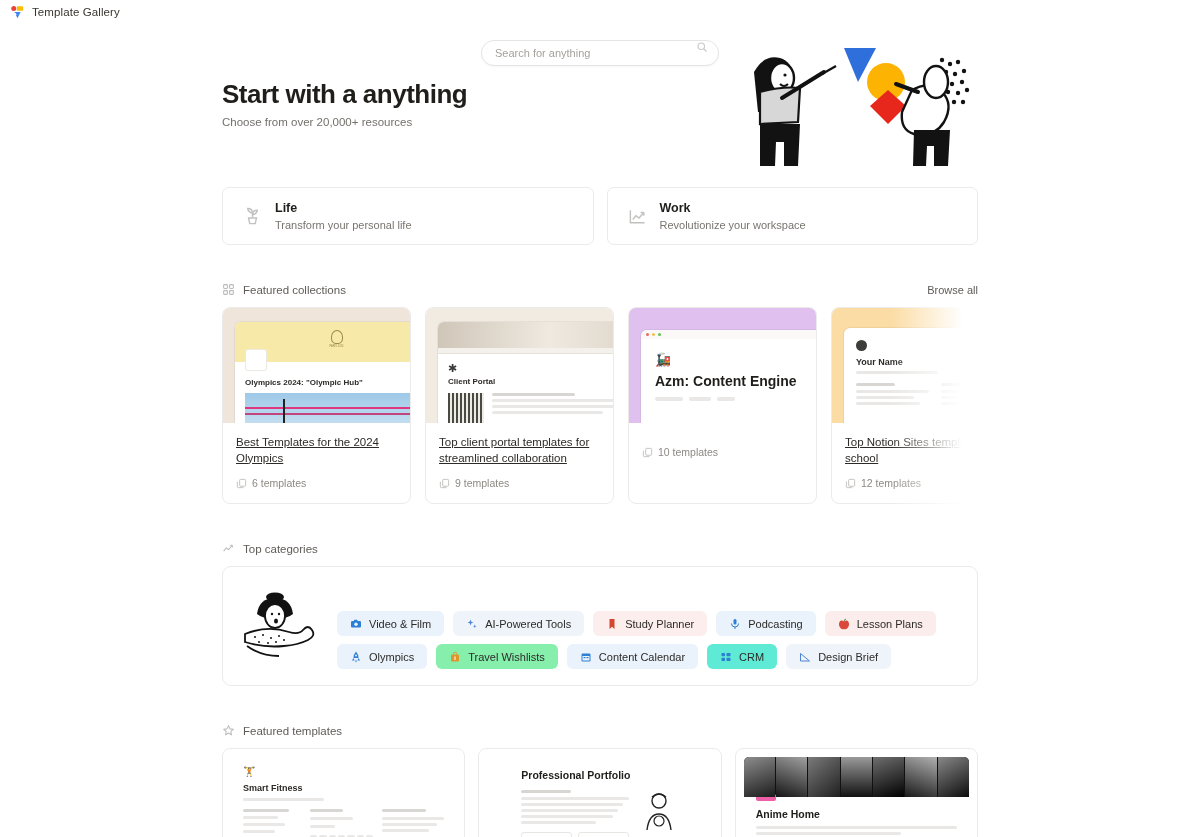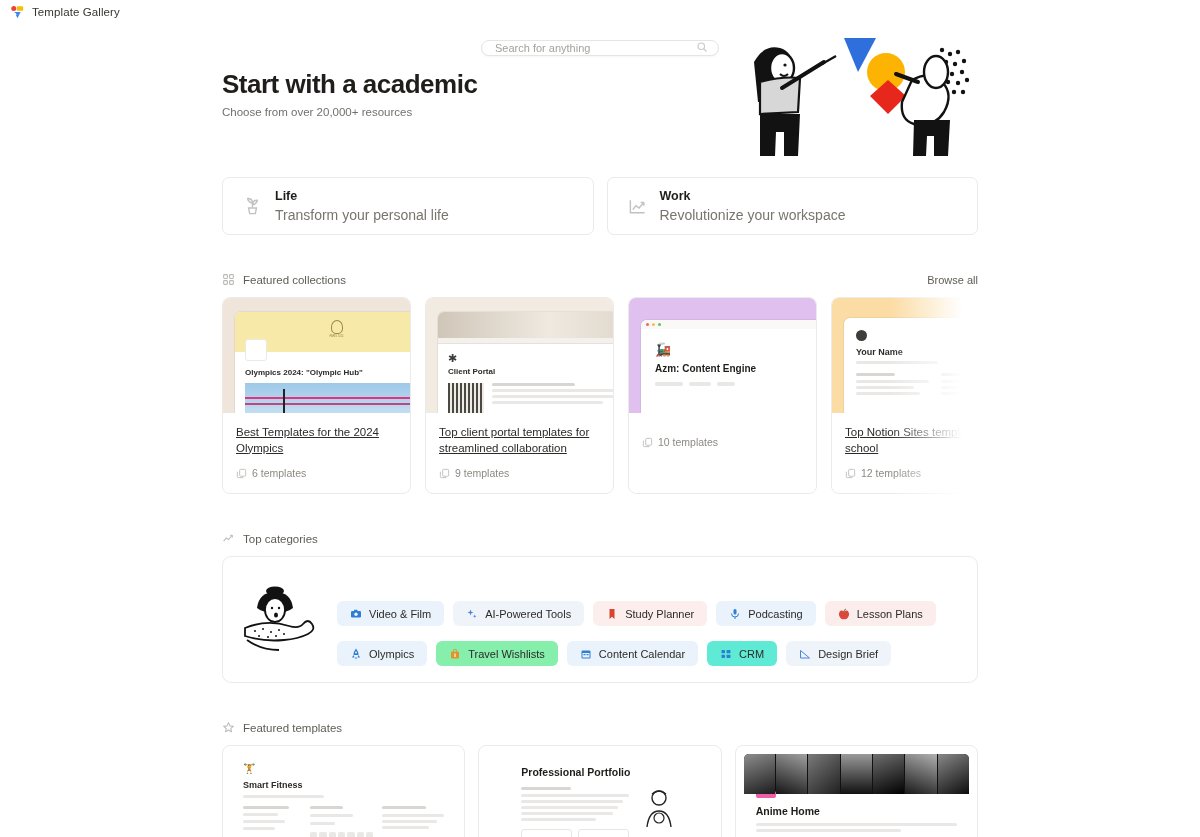--- a/index.html
+++ b/index.html
@@ -20,21 +20,21 @@
   .topbar-logo { width: 15px; height: 15px; display:block; }
   .topbar-title { font-size: 11.5px; color: #37352f; letter-spacing: .1px; }
 
   
   .page { position: relative; width: 1200px; }
   .inner { width: 756px; margin: 0 auto; position: relative; }
 
   
   .searchwrap { display:flex; justify-content:center; padding-top: 16px; }
   .search {
-    width: 238px; height: 16px; border: 1px solid #e6e5e3; border-radius: 14px;
+    width: 238px; height: 26px; border: 1px solid #e6e5e3; border-radius: 14px;
     background:#fff; display:flex; padding: 0 10px 0 13px;
     box-shadow: 0 1px 2px rgba(15,15,15,.04);
   }
   .search input {
     flex:1; border:0; outline:0; font-size:11px; color:#37352f;
     font-family: "Liberation Sans", sans-serif; background:transparent;
   }
   .search input::placeholder { color:#a5a29c; }
   .search .mag { width:12px; height:12px; flex:none; opacity:.45; }
 
@@ -45,21 +45,21 @@
 
   
   .pillars { display: flex; gap: 13px; margin-top: 21px; }
   .pillar {
     flex: 1; height: 58px; border:1px solid #ebeae8; border-radius: 7px;
     display:flex; align-items:center; gap: 13px; padding: 0 20px;
     background:#fff; cursor:pointer;
   }
   .pillar-ico { width: 19px; height:19px; flex:none; opacity:.3; }
   .pillar-name { font-size: 12.5px; font-weight: 700; color:#1f1e1b; line-height:1.25;}
-  .pillar-desc { font-size: 14px; color:#78756f; margin-top:2px; }
+  .pillar-desc { font-size: 11px; color:#78756f; margin-top:2px; }
 
   
   .sect-head {
     display:flex; align-items:center; justify-content:space-between;
     margin-top: 38px; margin-bottom: 11px;
   }
   .sect-left { display:flex; align-items:center; gap: 8px; }
   .sect-ico { width:13px; height:13px; opacity:.42; }
   .sect-title { font-size: 11.5px; color:#5f5c57; }
   .browse-all { font-size: 11px; color:#5f5c57; cursor:pointer;text-align:right; }
@@ -86,21 +86,21 @@
   .mock { position:absolute; left:12px; right:-28px; top:14px; bottom:-10px;
           background:#fff; border-radius:6px 6px 0 0; box-shadow:0 0 0 1px rgba(0,0,0,.05);
           overflow:hidden; }
 
   
   .cats {
     border:1px solid #ecebe9; border-radius:9px; background:#fff;
     display:flex; align-items:center; padding: 16px 18px; gap: 14px; min-height: 99px;
   }
   .cats-art { width: 82px; height: 72px; flex:none; }
-  .pills { display:flex; flex-wrap:wrap; gap: 15px 9px; flex:1;margin-top:28px; }
+  .pills { display:flex; flex-wrap:wrap; gap: 8px 9px; flex:1;margin-top:28px; }
   .pill {
     display:inline-flex; align-items:center; gap:7px;
     height: 25px; padding: 0 12px; border-radius: 6px; font-size: 11px;
     border:1px solid transparent; cursor:pointer; white-space:nowrap; color:#2d2b28;
   }
   .pill-ico { width:12px; height:12px; flex:none; display:block; }
 
   
   .templates { display:flex; gap: 13px; }
   .tpl {
@@ -132,21 +132,21 @@
       <div class="search">
         <input type="text" placeholder="Search for anything" style="">
         <svg class="mag" viewBox="0 0 24 24" fill="none" stroke="#8a8781" stroke-width="2.2">
           <circle cx="10.5" cy="10.5" r="6.5"></circle>
             <path d="M15.5 15.5 L21 21"></path>
         </svg>
       </div>
     </div>
 
     <div class="hero">
-      <h1 class="hero-title">Start with a academic</h1>
+      <h1 class="hero-title">Start with a anything</h1>
       <div class="hero-sub">Choose from over 20,000+ resources</div>
 
       <svg class="hero-art" viewBox="0 0 250 135">
 
         <path d="M18 38 q10 -18 26 -14 q14 4 12 22 l-4 30 l-30 2 z" fill="#121212"></path>
         <ellipse cx="46" cy="44" rx="12" ry="15" fill="#fff" stroke="#121212" stroke-width="2.4"></ellipse>
         <circle cx="49" cy="41" r="1.6" fill="#121212"></circle>
         <path d="M44 50 q4 4 8 0" stroke="#121212" stroke-width="2" fill="none"></path>
         <path d="M24 58 q22 -6 40 -4 l-2 34 l-38 2 z" fill="#d7d7d7" stroke="#121212" stroke-width="2.2"></path>
         <path d="M46 64 L88 38" stroke="#121212" stroke-width="4" fill="none" stroke-linecap="round"></path>
@@ -292,21 +292,21 @@
         <div class="coll">
           <div class="coll-thumb" style="background:#dfc0ef">
             <div class="mock" style="top:22px">
               <div style="height:9px;background:#faf9f8;display:flex;align-items:center;gap:3px;padding-left:5px">
                 <span style="width:3px;height:3px;border-radius:50%;background:#ec6a5e"></span>
                 <span style="width:3px;height:3px;border-radius:50%;background:#f4bf4f"></span>
                 <span style="width:3px;height:3px;border-radius:50%;background:#61c554"></span>
               </div>
               <div style="padding:14px 14px 0">
                 <div style="font-size:13px;line-height:13px">🚂</div>
-                <div style="font-size:10px;font-weight:700;margin-top:7px;color:#1f1e1b">Azm: Content Engine</div>
+                <div style="font-size:14px;font-weight:700;margin-top:7px;color:#1f1e1b">Azm: Content Engine</div>
                 <div style="display:flex;gap:6px;margin-top:8px">
                   <div class="sk" style="width:28px;height:4px"></div>
                   <div class="sk" style="width:22px;height:4px"></div>
                   <div class="sk" style="width:18px;height:4px"></div>
                 </div>
               </div>
             </div>
           </div>
           <div class="coll-body">
             <div class="coll-count">

